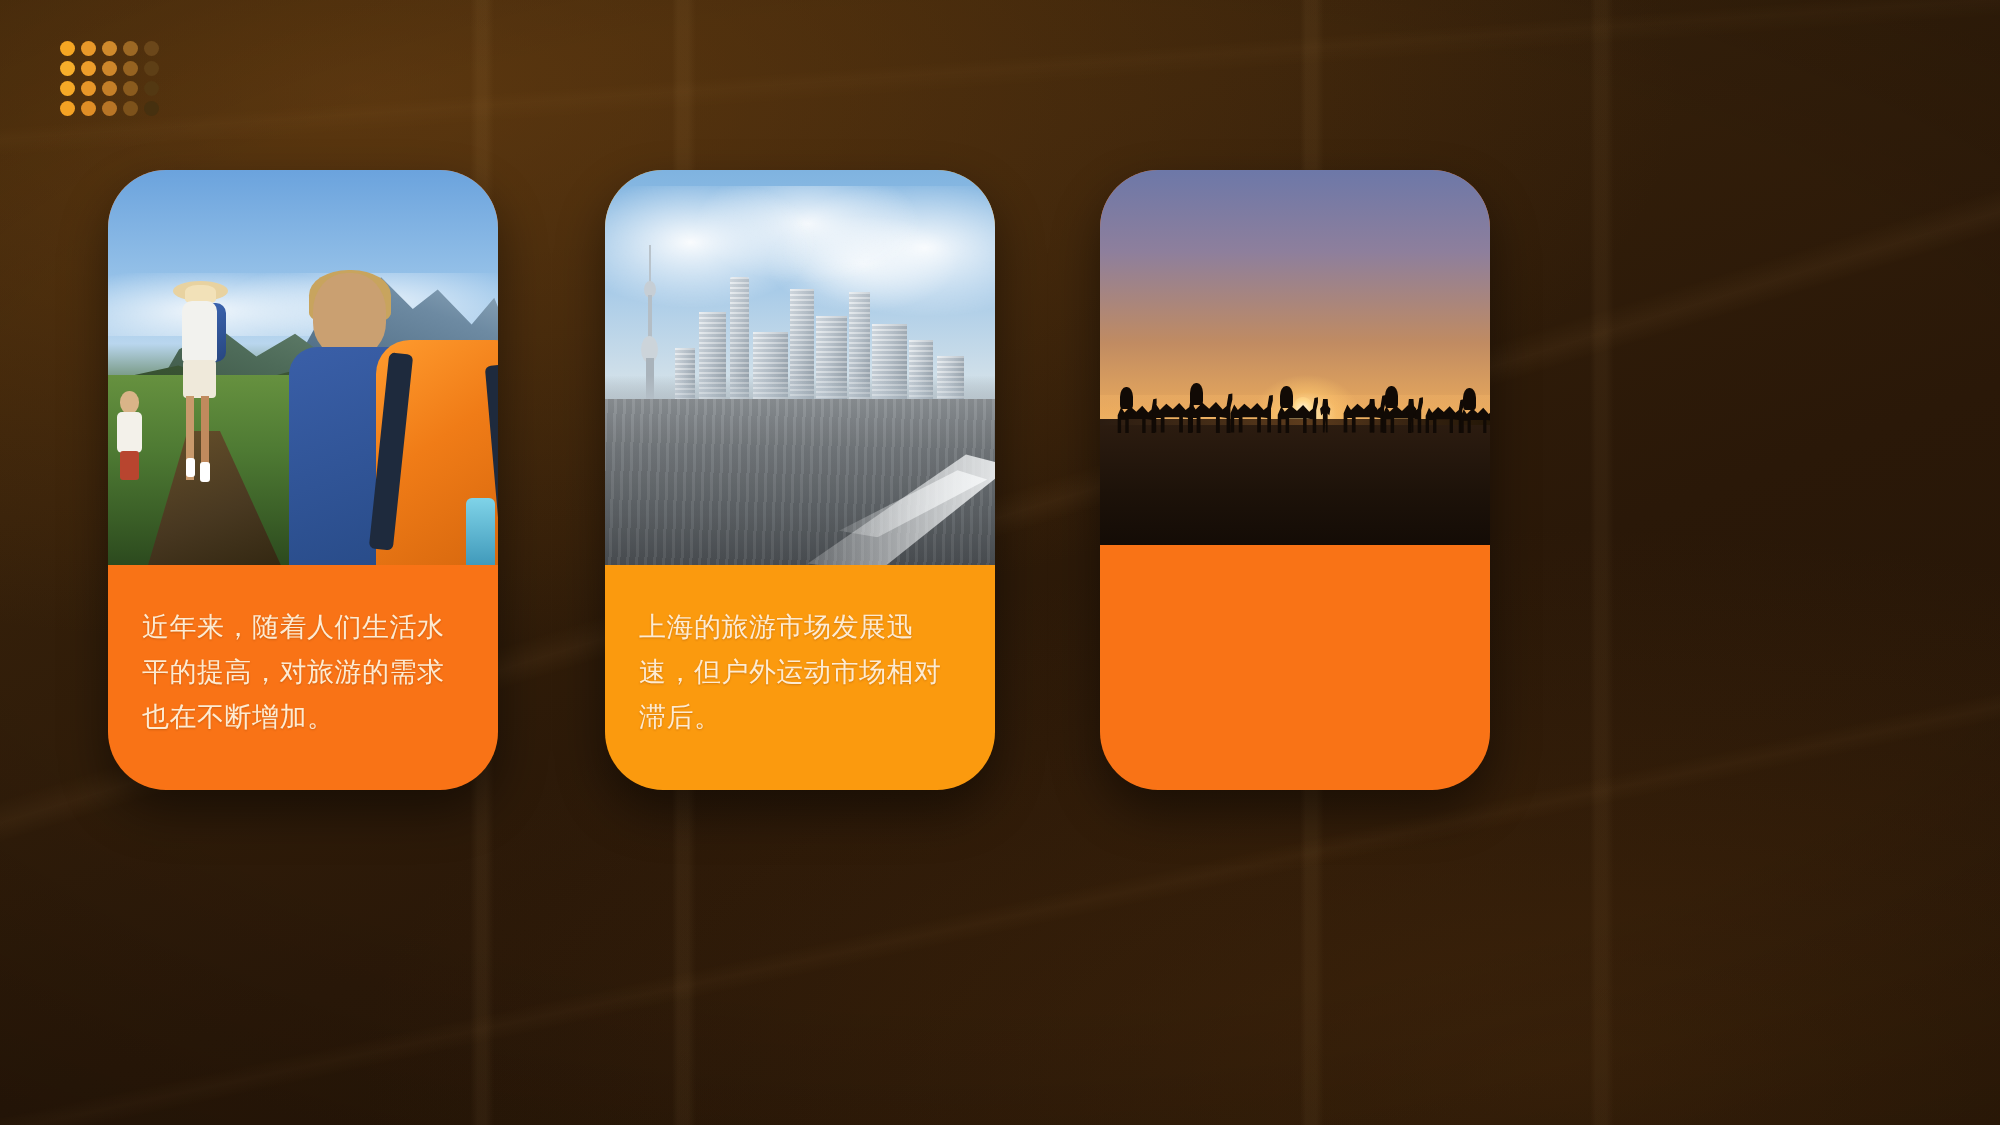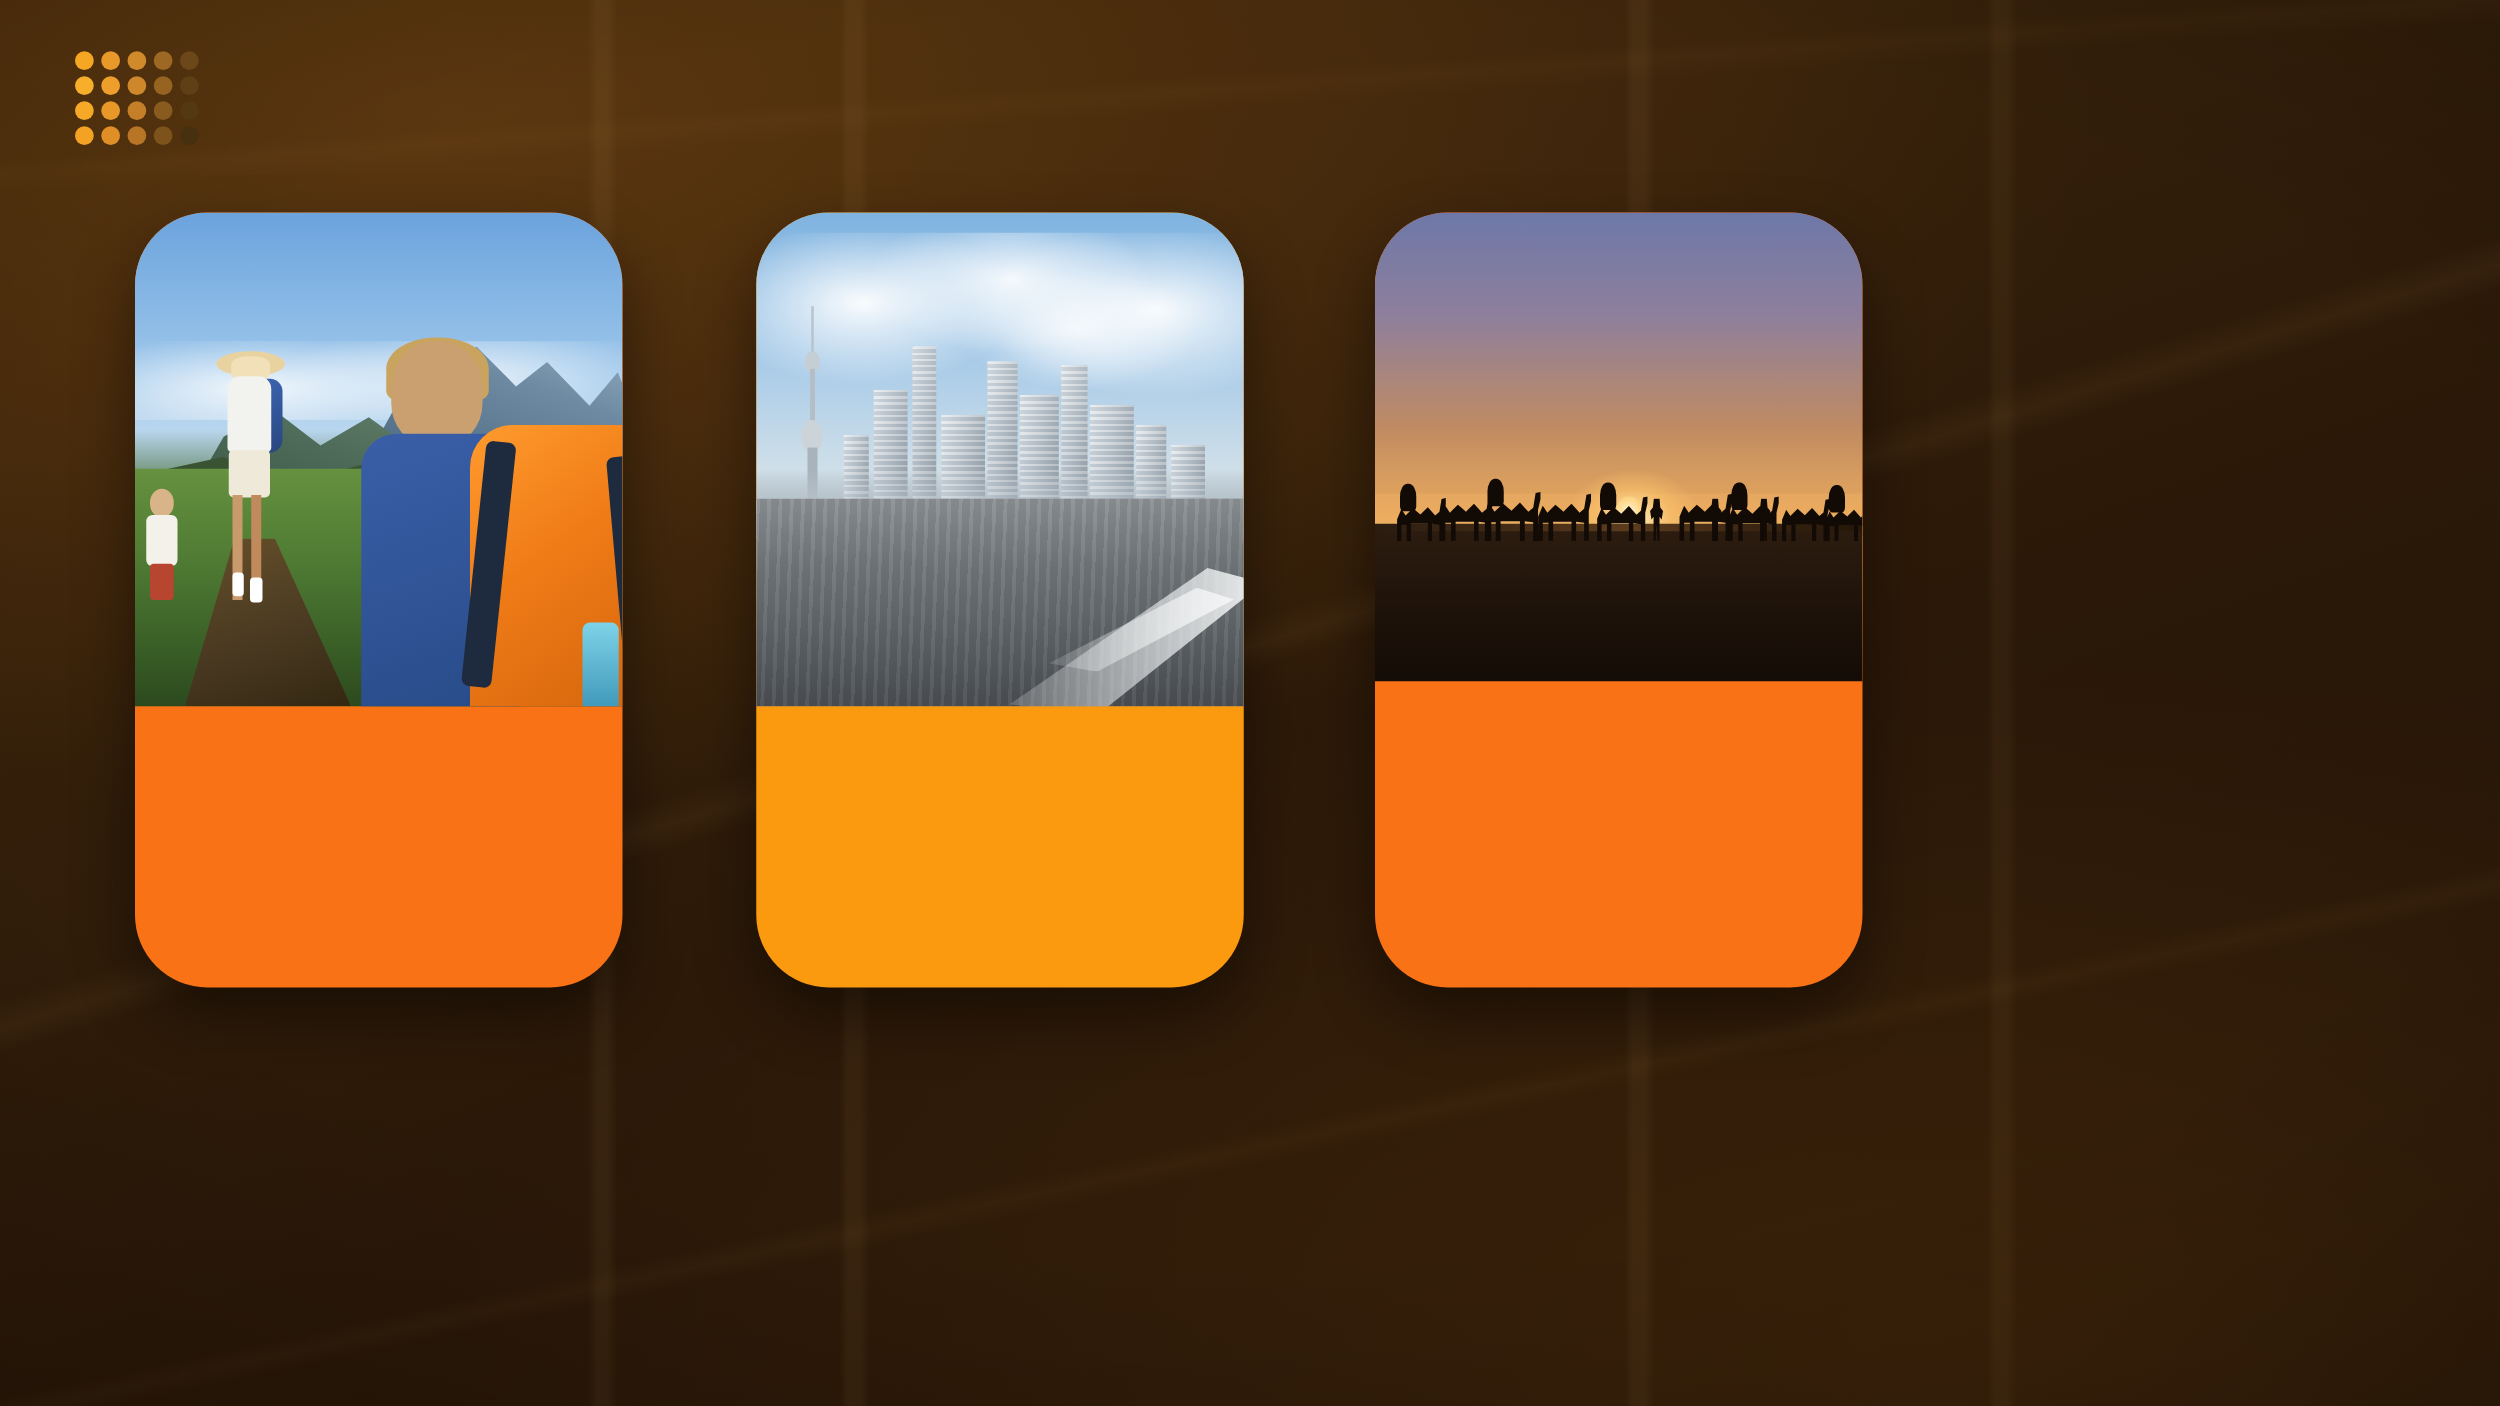--- a/index.html
+++ b/index.html
@@ -247,20 +247,21 @@
         <div class="hiker-b">
           <div class="hair"></div>
             <div class="head"></div>
           <div class="shirt"></div>
             <div class="pack"></div>
           <div class="strap"></div>
             <div class="strap2"></div>
             <div class="bottle"></div>
         </div>
       </div>
+      <div class="card-text">近年来，随着人们生活水平的提高，对旅游的需求也在不断增加。</div>
     </div>
 
     <div class="card c2">
       <div class="card-photo ph2">
         <div class="clouds"></div>
         <div class="bld b10"></div>
         <div class="tower">
           <div class="mast"></div>
             <div class="orb1"></div>
             <div class="col"></div>
@@ -275,20 +276,21 @@
           <div class="bld b6"></div>
         <div class="bld b7"></div>
           <div class="bld b8"></div>
           <div class="bld b9"></div>
         <div class="haze"></div>
         <div class="curb"></div>
         <div class="road"></div>
         <div class="lane-thin"></div>
         <div class="lane-main"></div>
       </div>
+      <div class="card-text">上海的旅游市场发展迅速，但户外运动市场相对滞后。</div>
     </div>
 
     <div class="card c3">
       <div class="card-photo ph3">
         <div class="sunglow"></div>
         <div class="sunorb"></div>
         <div class="dust"></div>
         <div class="horizon"></div>
         <div class="ground"></div>
         <div id="caravan" style="position: absolute; inset: 0px;">

